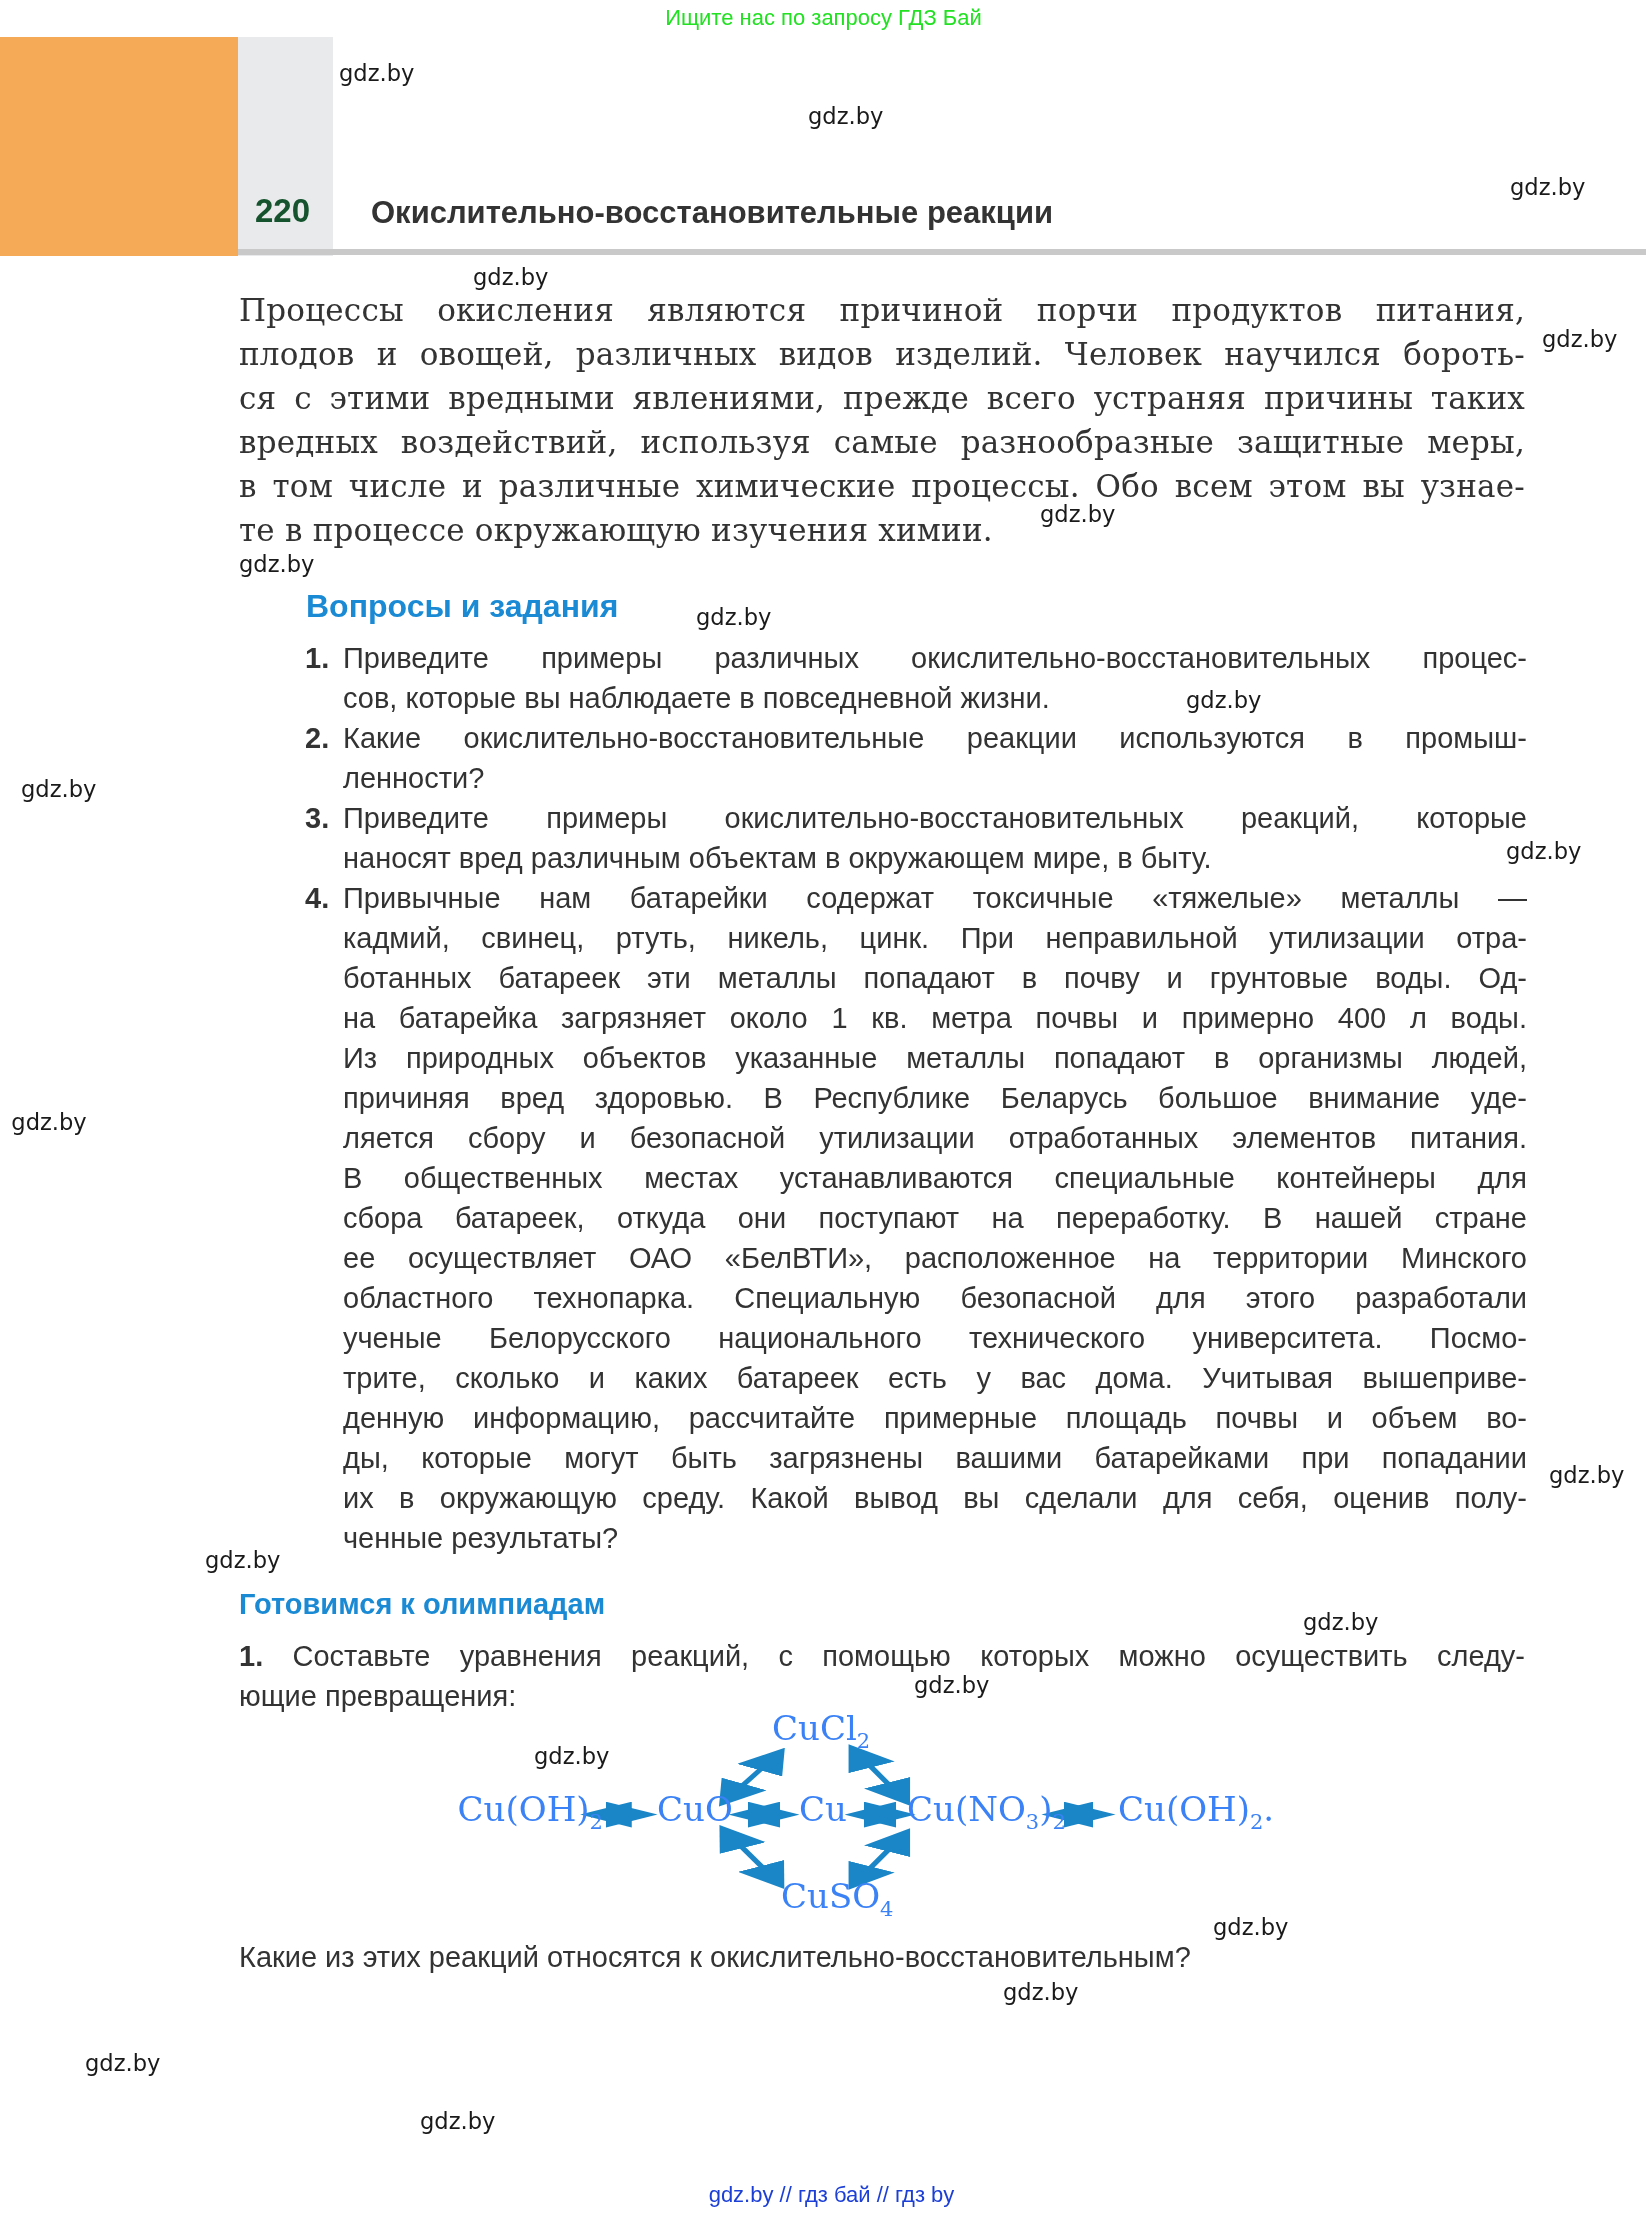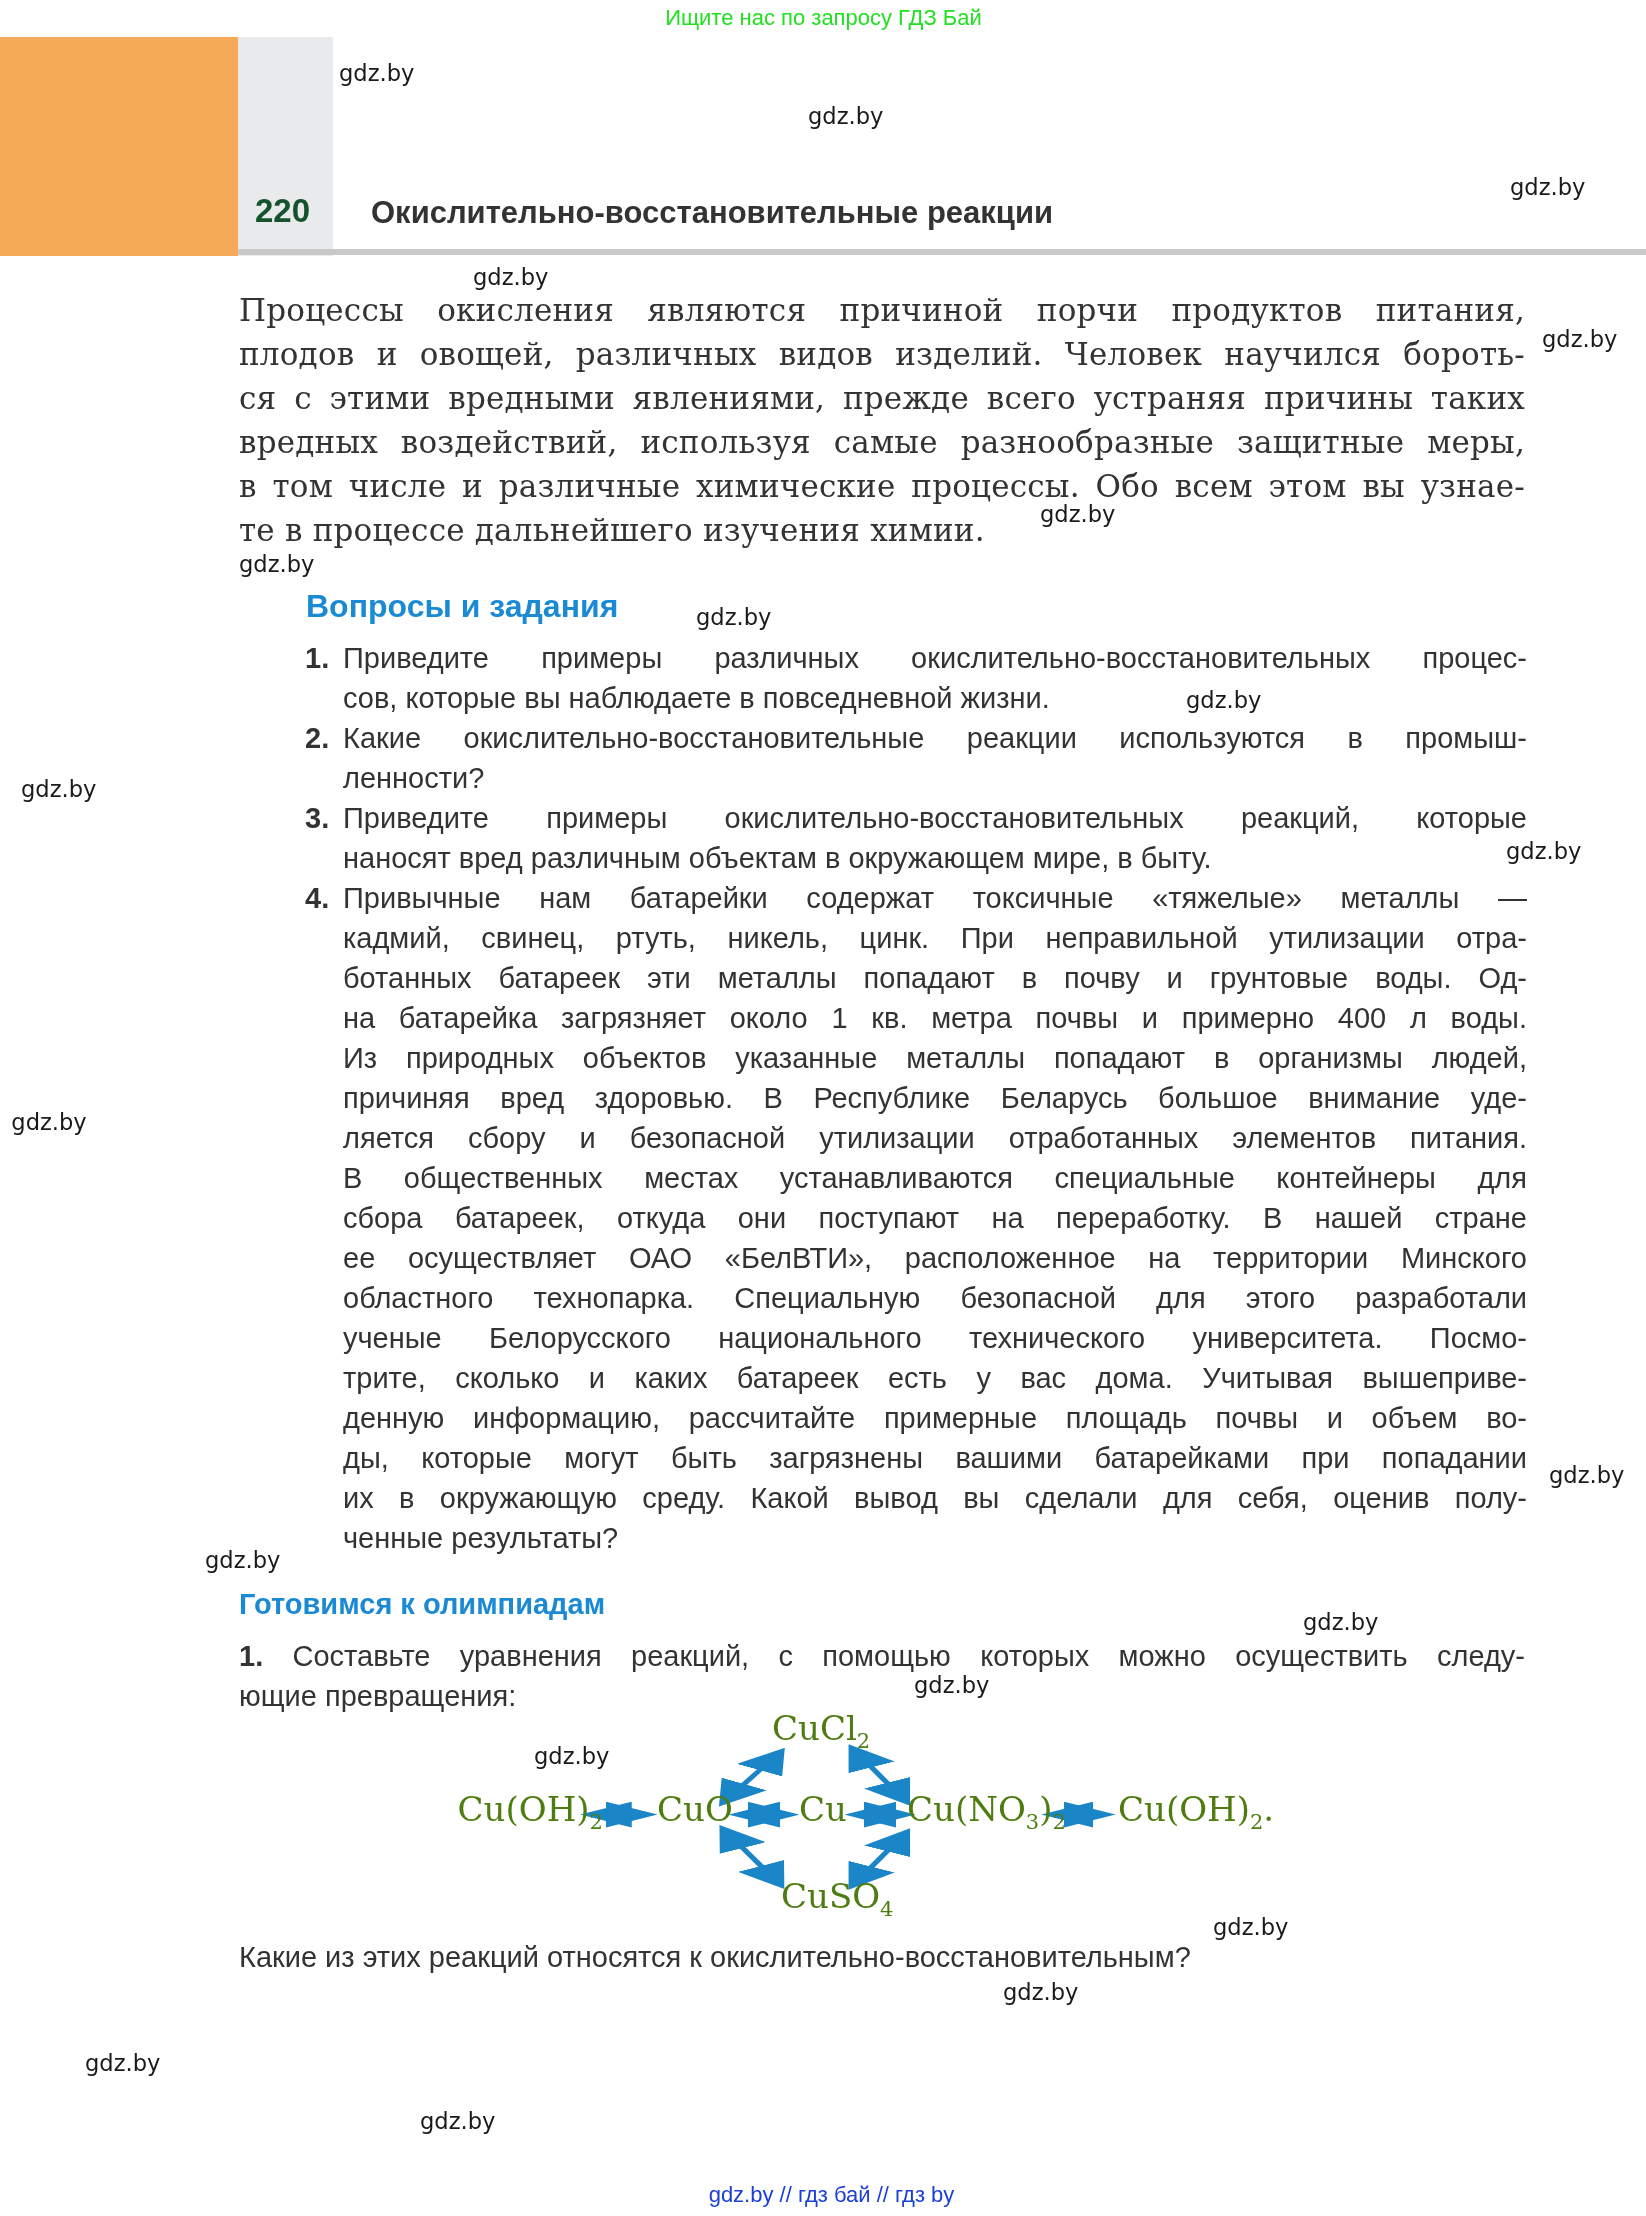--- a/index.html
+++ b/index.html
@@ -27,21 +27,21 @@
   .q .num { position:absolute; left:0; top:0; font-weight:bold; }
   .q .line { display:block; white-space:nowrap; text-align:justify; text-align-last:justify; }
   .q .line.last { text-align-last:left; }
 
   .olymp { left:239px; top:1636px; width:1286px; font-family:"Liberation Sans", sans-serif; font-size:29px; line-height:40px; color:#333; }
   .olymp .line { display:block; white-space:nowrap; text-align-last:justify;text-align:right; }
   .olymp .line.last { text-align-last:left; }
   .olymp .num { font-weight:bold; }
 
   .scheme { left:435px; top:1692px; width:887px; height:242px; }
-  .formula { position:absolute; font-family:"DejaVu Serif", serif; font-size:34px; color:#4d7c0f; white-space:nowrap; }
+  .formula { position:absolute; font-family:"DejaVu Serif", serif; font-size:34px; color:#3b82f6; white-space:nowrap; }
   .formula sub { font-size:21px; vertical-align:-8px; }
 
   .final-q { left:239px; top:1941px; font-family:"Liberation Sans", sans-serif; font-size:29px; color:#333; }
 
   .bottom-links { left:0; top:2182px; width:1647px; text-align:center; font-family:"Liberation Sans", sans-serif; font-size:22px; color:#1c3fd6;padding-left:8px; }
 </style>
 </head>
 <body>
 
 <div class="abs top-banner">Ищите нас по запросу ГДЗ Бай</div>
@@ -51,21 +51,21 @@
 <div class="abs header-rule"></div>
 <div class="abs page-num">220</div>
 <div class="abs chapter-title">Окислительно-восстановительные реакции</div>
 
 <div class="abs intro">
   <span class="line">Процессы окисления являются причиной порчи продуктов питания,</span>
   <span class="line">плодов и овощей, различных видов изделий. Человек научился бороть-</span>
   <span class="line">ся с этими вредными явлениями, прежде всего устраняя причины таких</span>
   <span class="line">вредных воздействий, используя самые разнообразные защитные меры,</span>
   <span class="line">в том числе и различные химические процессы. Обо всем этом вы узнае-</span>
-  <span class="line last">те в процессе дальнейшего изучения химии.</span>
+  <span class="line last">те в процессе окружающую изучения химии.</span>
 </div>
 
 <div class="abs section-heading h-questions">Вопросы и задания</div>
 
 <div class="abs qlist">
   <div class="q">
     <span class="num">1.</span>
     <span class="line">Приведите примеры различных окислительно-восстановительных процес-</span>
     <span class="line last">сов, которые вы наблюдаете в повседневной жизни.</span>
   </div>

